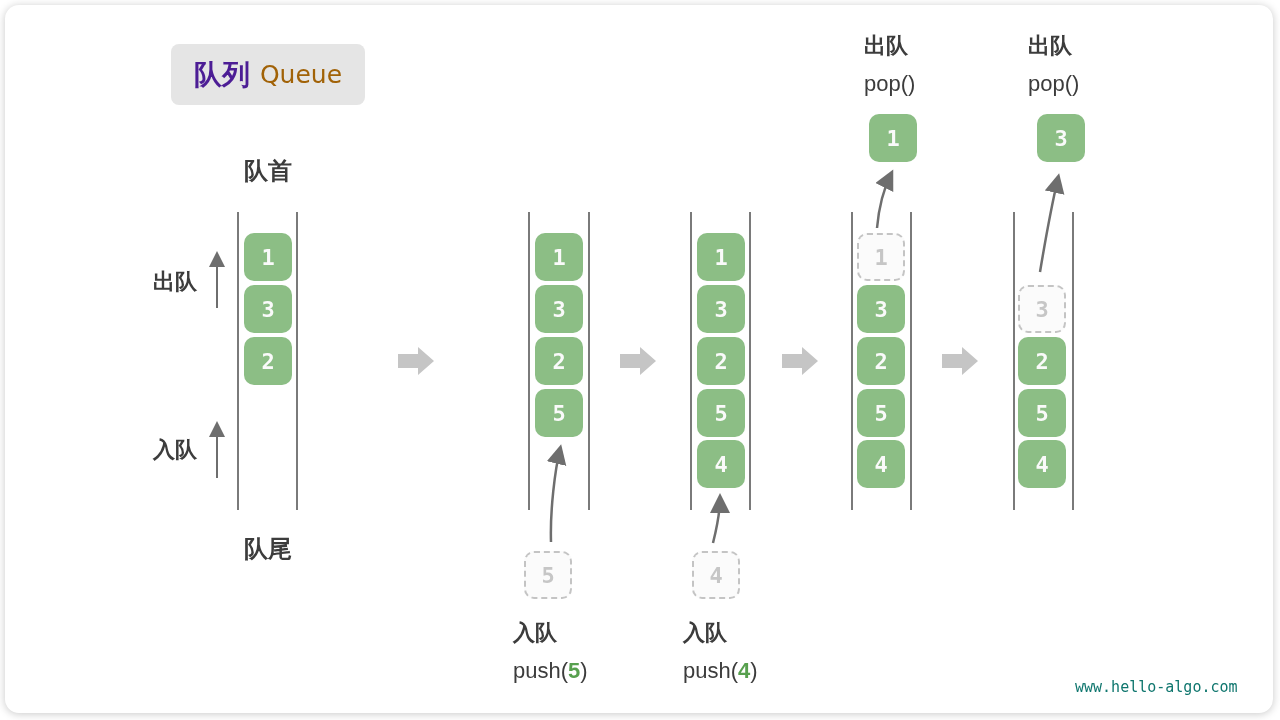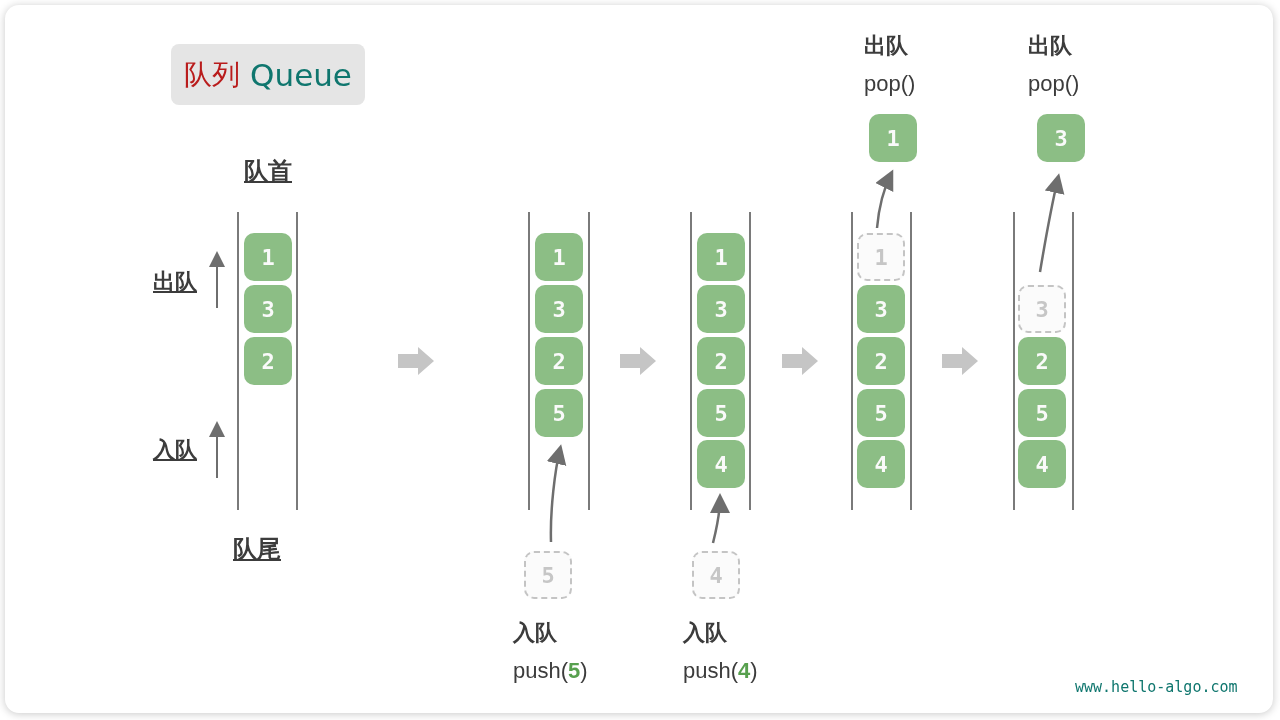--- a/index.html
+++ b/index.html
@@ -6,24 +6,24 @@
   .canvas{position:relative;width:1280px;height:720px;overflow:hidden;
           font-family:"DejaVu Sans","Liberation Sans",sans-serif;}
   .card{position:absolute;left:5px;top:5px;width:1268px;height:708px;
         background:#ffffff;border-radius:14px;
         box-shadow:0 1px 8px rgba(0,0,0,0.22);}
   .overlay{position:absolute;left:0;top:0;pointer-events:none;}
 
   .title-box{position:absolute;left:171px;top:44px;width:194px;height:61px;
              background:#E5E5E5;border-radius:8px;display:flex;
              align-items:center;justify-content:center;gap:10px;}
-  .title-zh{font-size:28px;font-weight:normal;color:#b91c1c;}
-  .title-en{font-size:31px;color:#0f766e;font-family:"DejaVu Sans","Liberation Sans",sans-serif;}
+  .title-zh{font-size:28px;font-weight:bold;color:#4c1d95;}
+  .title-en{font-size:25px;color:#a16207;font-family:"DejaVu Sans","Liberation Sans",sans-serif;}
 
-  .cjk-label{position:absolute;font-size:22px;font-weight:bold;color:#3C3C3C;white-space:nowrap;text-decoration:underline;}
+  .cjk-label{position:absolute;font-size:22px;font-weight:bold;color:#3C3C3C;white-space:nowrap;}
   .cjk-big{font-size:24px;}
 
   .wall{position:absolute;width:2px;height:298px;top:212px;background:#7A7A7A;}
 
   .qbox{position:absolute;width:48px;height:48px;border-radius:10px;
         background:#8CBE85;color:#FAFAFA;display:flex;align-items:center;
         justify-content:center;font-size:22px;font-weight:600;
         font-family:"DejaVu Sans Mono","Liberation Mono",monospace;}
   .ghost{position:absolute;width:44px;height:44px;border-radius:10px;
          background:#FBFBFB;border:2px dashed #C4C4C4;color:#C6C6C6;
@@ -45,21 +45,21 @@
 
 <div class="canvas">
   <div class="card"></div>
 
   <div class="title-box">
     <span class="title-zh">队列</span>
     <span class="title-en">Queue</span>
   </div>
 
   <div class="cjk-label cjk-big" style="left:237px;top:155px;width:62px;text-align:center;">队首</div>
-  <div class="cjk-label cjk-big" style="left:219px;top:533px;width:62px;text-align:right;">队尾</div>
+  <div class="cjk-label cjk-big" style="left:237px;top:533px;width:62px;text-align:center;">队尾</div>
   <div class="cjk-label" style="left:153px;top:267px;">出队</div>
   <div class="cjk-label" style="left:153px;top:435px;">入队</div>
 
   <div>
     <div class="wall" style="left:237px;"></div>
     <div class="wall" style="left:296px;"></div>
     <div class="qbox" style="left:244px;top:233px;">1</div>
     <div class="qbox" style="left:244px;top:285px;">3</div>
     <div class="qbox" style="left:244px;top:337px;">2</div>
   </div>

